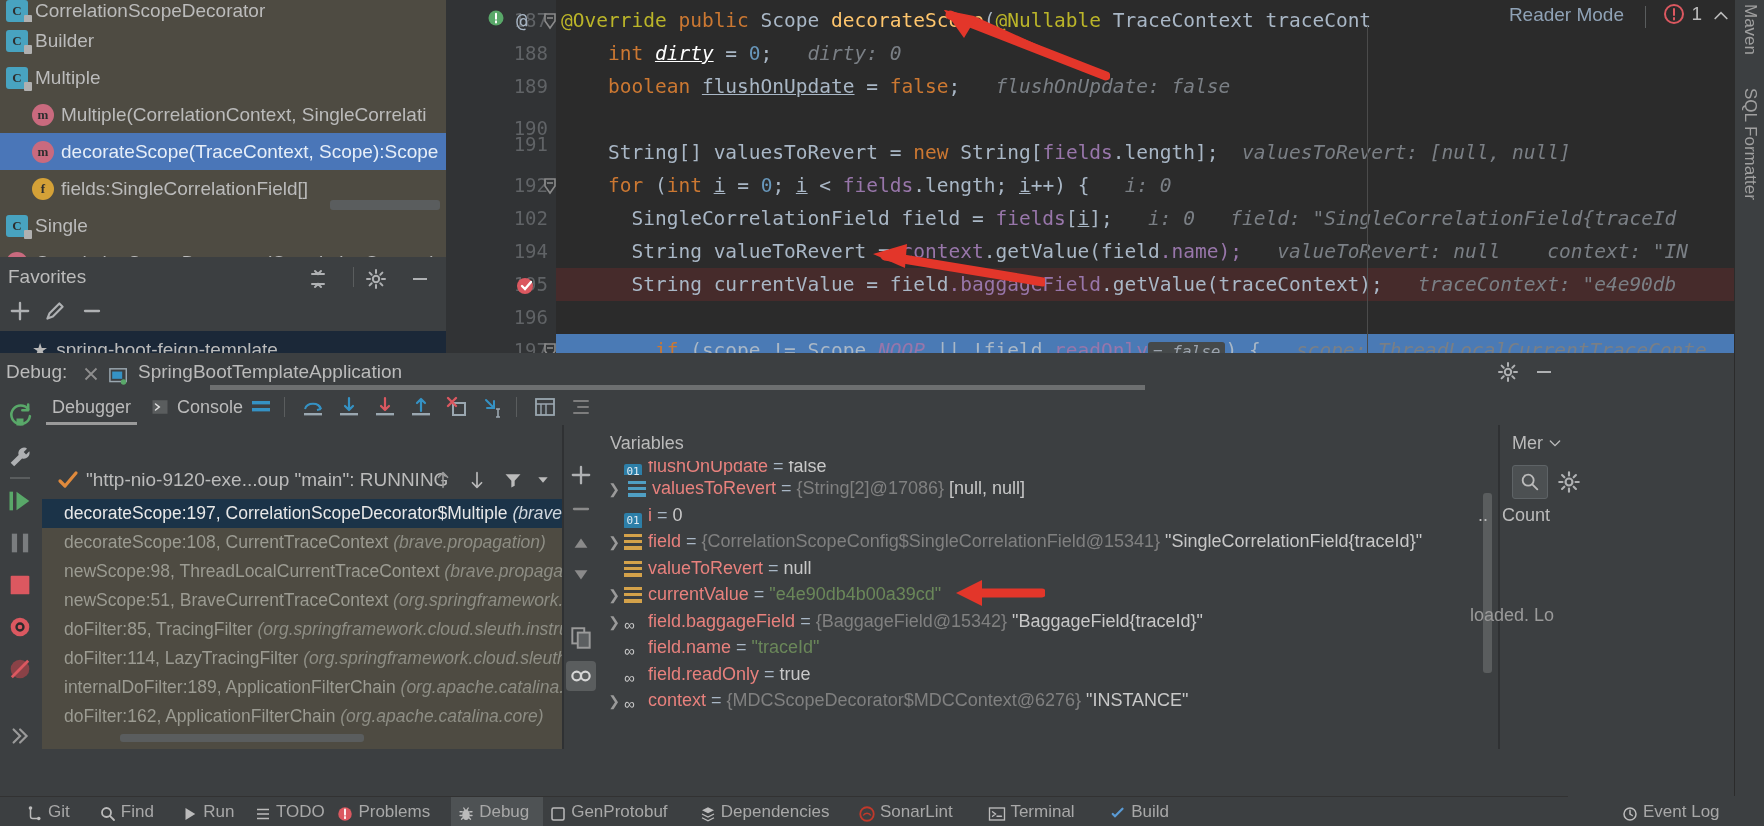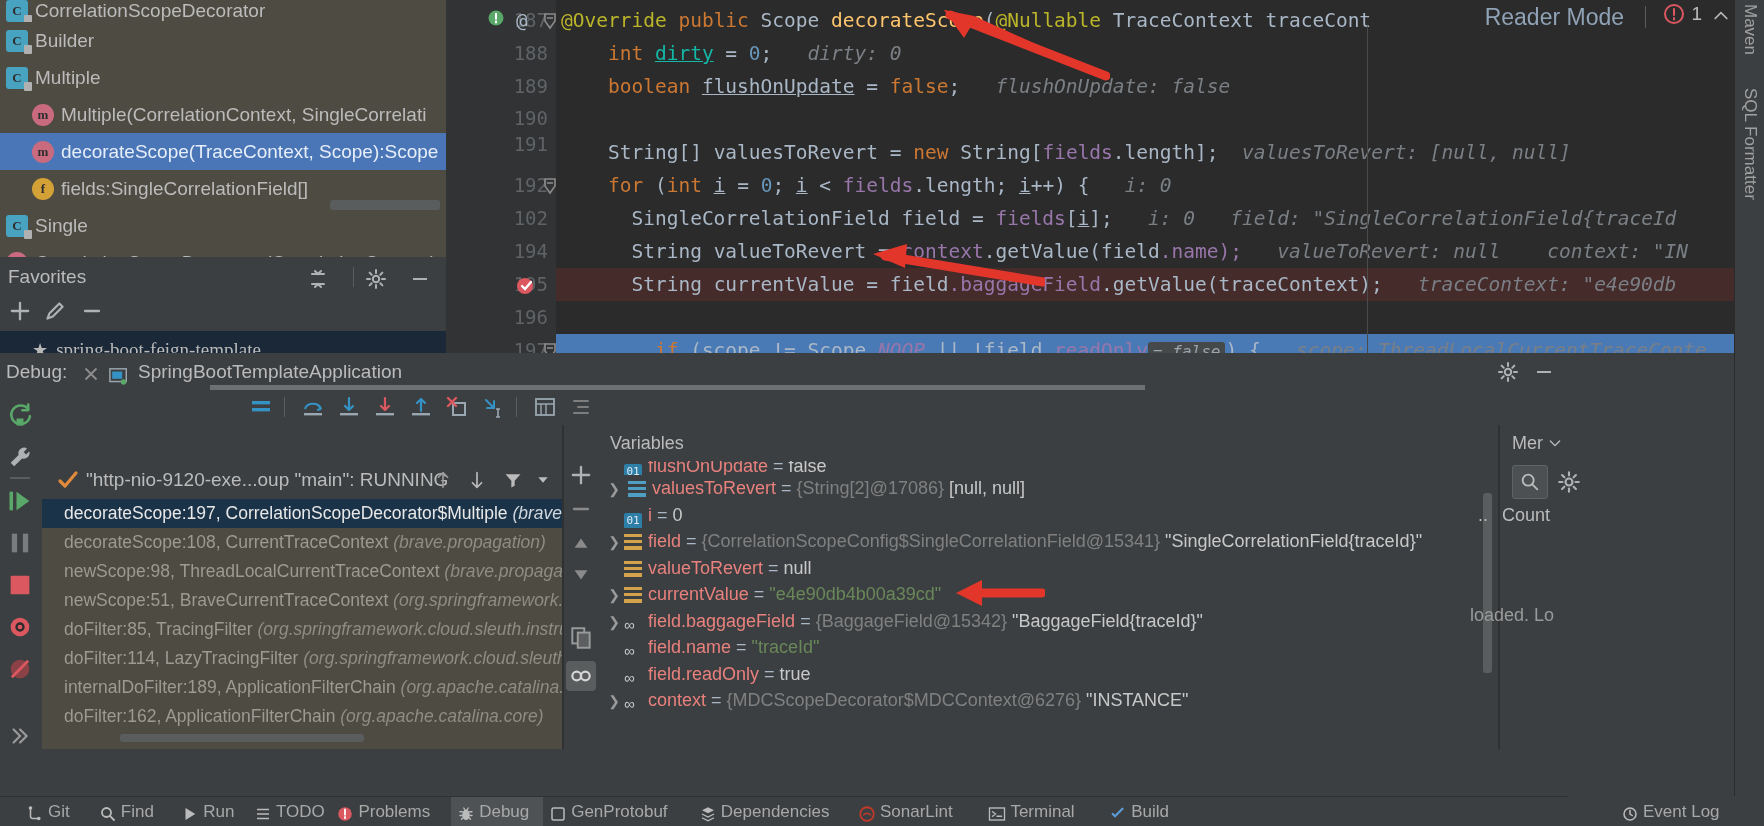--- a/index.html
+++ b/index.html
@@ -153,40 +153,40 @@
             <path d="M5 19l2-5 9-9 3 3-9 9-5 2z" fill="none" stroke="#afb1b3" stroke-width="2" stroke-linejoin="round"></path>
           </svg>
       </span>
       <span class="abs" style="left:78px; top:0;">
         <svg width="28" height="28" viewBox="0 0 24 24">
             <path d="M6 12h12" stroke="#afb1b3" stroke-width="2" stroke-linecap="round"></path>
           </svg>
       </span>
     </div>
     <div id="fav-list">
-        <div class="fav-item sel" style="padding-left: 32px; font-family: Liberation Serif, serif;"><span class="star">★</span><span>spring-boot-feign-template</span></div>
+        <div class="fav-item sel" style="padding-left: 32px;"><span class="star">★</span><span>spring-boot-feign-template</span></div>
         <div class="fav-item"><span style="color: rgb(154, 154, 154); font-size: 16px; margin-right: 8px;">❯</span><span class="star">★</span><span>sleuth</span></div>
       </div>
   </div>
 
   <div class="abs" id="editor">
     <div class="abs" id="gutter">
         <div class="lnum" style="top: 4px;">187</div>
         <div class="abs" style="left: 96px; top: 12px;"><svg width="16" height="18" viewBox="0 0 16 18">
             <path d="M3 2h10v7l-5 7-5-7z" fill="none" stroke="#8a8a8a" stroke-width="1.6"></path>
             <path d="M5 6h6" stroke="#8a8a8a" stroke-width="1.6"></path>
           </svg></div>
         <div class="abs" style="left: 40px; top: 8px;"><svg width="20" height="20" viewBox="0 0 24 24">
             <circle cx="12" cy="12" r="9" fill="#59a869"></circle>
             <path d="M12 7v6M12 16v1.4" stroke="#fff" stroke-width="2.4" stroke-linecap="round"></path>
           </svg></div>
         <div class="abs mono" style="left: 70px; top: 4px; font-size: 19px; color: rgb(169, 183, 198); line-height: 33px;">@</div>
         <div class="lnum" style="top: 37px;">188</div>
         <div class="lnum" style="top: 70px;">189</div>
-        <div class="lnum" style="top: 102px;">190</div>
+        <div class="lnum" style="top: 112px;">190</div>
         <div class="lnum" style="top: 128px;">191</div>
         <div class="lnum" style="top: 169px;">192</div>
         <div class="abs" style="left: 96px; top: 177px;"><svg width="16" height="18" viewBox="0 0 16 18">
             <path d="M3 2h10v7l-5 7-5-7z" fill="none" stroke="#8a8a8a" stroke-width="1.6"></path>
             <path d="M5 6h6" stroke="#8a8a8a" stroke-width="1.6"></path>
           </svg></div>
         <div class="lnum" style="top: 202px;">102</div>
         <div class="lnum" style="top: 235px;">194</div>
         <div class="lnum" style="top: 268px;">195</div>
         <div class="abs" style="left: 68px; top: 273px;"><svg width="24" height="24" viewBox="0 0 24 24">
@@ -200,36 +200,36 @@
             <path d="M5 6h6" stroke="#8a8a8a" stroke-width="1.6"></path>
           </svg></div>
         <div class="lnum" style="top: 367px;">198</div>
         <div class="abs" style="left: 96px; top: 375px;"><svg width="16" height="18" viewBox="0 0 16 18">
             <path d="M3 2h10v7l-5 7-5-7z" fill="none" stroke="#8a8a8a" stroke-width="1.6"></path>
             <path d="M5 6h6" stroke="#8a8a8a" stroke-width="1.6"></path>
           </svg></div>
       </div>
     <div class="abs" id="code-area" style="left:0; top:0; right:0; bottom:0; overflow:hidden;">
         <div class="codeline" style="top: 4px;"><span style="color: rgb(187, 181, 41);">@Override </span><span style="color: rgb(204, 120, 50);">public </span><span style="color: rgb(169, 183, 198);">Scope </span><span style="color: rgb(255, 198, 109);">decorateScope</span><span style="color: rgb(169, 183, 198);">(</span><span style="color: rgb(187, 181, 41);">@Nullable </span><span style="color: rgb(169, 183, 198);">TraceContext </span><span style="color: rgb(169, 183, 198);">traceCont</span></div>
-        <div class="codeline" style="top: 37px;"><span style="color: rgb(204, 120, 50);">    int </span><span style="color: #14b8a6; text-decoration: underline;">dirty</span><span style="color: rgb(169, 183, 198);"> = </span><span style="color: rgb(104, 151, 187);">0</span><span style="color: rgb(169, 183, 198);">;</span><span class="hint">   dirty: 0</span></div>
+        <div class="codeline" style="top: 37px;"><span style="color: rgb(204, 120, 50);">    int </span><span style="color: #ffffff; text-decoration: underline; font-style: italic;">dirty</span><span style="color: rgb(169, 183, 198);"> = </span><span style="color: rgb(104, 151, 187);">0</span><span style="color: rgb(169, 183, 198);">;</span><span class="hint">   dirty: 0</span></div>
         <div class="codeline" style="top: 70px;"><span style="color: rgb(204, 120, 50);">    boolean </span><span style="color: rgb(169, 183, 198); text-decoration: underline;">flushOnUpdate</span><span style="color: rgb(169, 183, 198);"> = </span><span style="color: rgb(204, 120, 50);">false</span><span style="color: rgb(169, 183, 198);">;</span><span class="hint">   flushOnUpdate: false</span></div>
         <div class="codeline" style="top: 103px;"></div>
         <div class="codeline" style="top: 136px;"><span style="color: rgb(169, 183, 198);">    String[] </span><span style="color: rgb(169, 183, 198);">valuesToRevert</span><span style="color: rgb(169, 183, 198);"> = </span><span style="color: rgb(204, 120, 50);">new </span><span style="color: rgb(169, 183, 198);">String</span><span style="color: rgb(169, 183, 198);">[</span><span style="color: rgb(152, 118, 170);">fields</span><span style="color: rgb(169, 183, 198);">.length];</span><span class="hint">  valuesToRevert: [null, null]</span></div>
         <div class="codeline" style="top: 169px;"><span style="color: rgb(204, 120, 50);">    for </span><span style="color: rgb(169, 183, 198);">(</span><span style="color: rgb(204, 120, 50);">int </span><span style="color: rgb(169, 183, 198); text-decoration: underline;">i</span><span style="color: rgb(169, 183, 198);"> = </span><span style="color: rgb(104, 151, 187);">0</span><span style="color: rgb(169, 183, 198);">; </span><span style="color: rgb(169, 183, 198); text-decoration: underline;">i</span><span style="color: rgb(169, 183, 198);"> &lt; </span><span style="color: rgb(152, 118, 170);">fields</span><span style="color: rgb(169, 183, 198);">.length; </span><span style="color: rgb(169, 183, 198); text-decoration: underline;">i</span><span style="color: rgb(169, 183, 198);">++) {</span><span class="hint">   i: 0</span></div>
         <div class="codeline" style="top: 202px;"><span style="color: rgb(169, 183, 198);">      SingleCorrelationField </span><span style="color: rgb(169, 183, 198);">field</span><span style="color: rgb(169, 183, 198);"> = </span><span style="color: rgb(152, 118, 170);">fields</span><span style="color: rgb(169, 183, 198);">[</span><span style="color: rgb(169, 183, 198); text-decoration: underline;">i</span><span style="color: rgb(169, 183, 198);">];</span><span class="hint">   i: 0   field: "SingleCorrelationField{traceId</span></div>
         <div class="codeline" style="top: 235px;"><span style="color: rgb(169, 183, 198);">      String </span><span style="color: rgb(169, 183, 198);">valueToRevert</span><span style="color: rgb(169, 183, 198);"> = </span><span style="color: rgb(152, 118, 170);">context</span><span style="color: rgb(169, 183, 198);">.getValue(</span><span style="color: rgb(169, 183, 198);">field</span><span style="color: rgb(152, 118, 170);">.name);</span><span class="hint">   valueToRevert: null    context: "IN</span></div>
         <div class="hl-bp" style="top: 268px;"></div>
         <div class="codeline" style="top: 268px;"><span style="color: rgb(169, 183, 198);">      String </span><span style="color: rgb(169, 183, 198);">currentValue</span><span style="color: rgb(169, 183, 198);"> = </span><span style="color: rgb(169, 183, 198);">field</span><span style="color: rgb(152, 118, 170);">.baggageField</span><span style="color: rgb(169, 183, 198);">.getValue(traceContext);</span><span class="hint">   traceContext: "e4e90db</span></div>
         <div class="codeline" style="top: 301px;"></div>
         <div class="hl-exec" style="top: 334px;"></div>
         <div class="codeline" style="top: 334px;"><span style="color: rgb(204, 120, 50);">        if </span><span style="color: rgb(169, 183, 198);">(scope != </span><span style="color: rgb(169, 183, 198);">Scope.</span><span style="color: rgb(152, 118, 170); font-style: italic;">NOOP</span><span style="color: rgb(169, 183, 198);"> || !</span><span style="color: rgb(169, 183, 198);">field</span><span style="color: rgb(152, 118, 170);">.readOnly</span><span class="inlay">= false</span><span style="color: rgb(169, 183, 198);">) {</span><span class="hint">   scope: ThreadLocalCurrentTraceConte</span></div>
         <div class="codeline" style="top: 367px;"><span style="color: rgb(204, 120, 50);">        if </span><span style="color: rgb(169, 183, 198);">(!</span><span style="color: rgb(106, 135, 89); font-style: italic;">equal</span><span style="color: rgb(169, 183, 198);">(valueToRevert, currentValue)) {</span></div>
       </div>
 
-    <div class="abs" style="right:140px; top:4px; font-size:23px; color:#8fa2b6;">Reader Mode</div>
+    <div class="abs" style="right:140px; top:4px; font-size:19px; color:#8fa2b6;">Reader Mode</div>
     <div class="abs" style="right:118px; top:6px; width:1px; height:22px; background:#5a5d5e;"></div>
     <div class="abs" style="right:78px; top:2px;">
       <svg width="24" height="24" viewBox="0 0 24 24">
           <circle cx="12" cy="12" r="9" fill="none" stroke="#db5860" stroke-width="2"></circle>
         <path d="M12 7v6M12 16v1.4" stroke="#db5860" stroke-width="2" stroke-linecap="round"></path>
         </svg>
     </div>
     <div class="abs" style="right:62px; top:3px; font-size:19px; color:#bbbbbb;">1</div>
     <div class="abs" style="right:32px; top:6px;">
       <svg width="22" height="20" viewBox="0 0 24 24">
@@ -323,20 +323,27 @@
           <path d="M5 19L19 5" stroke="#db5860" stroke-width="2.4"></path>
           </svg>
       </span>
       <span class="rail-ic" style="top:332px;">
         <svg width="26" height="26" viewBox="0 0 24 24">
             <path d="M7 6l6 6-6 6M13 6l6 6-6 6" stroke="#9a9a9a" stroke-width="2" fill="none" stroke-linecap="round"></path>
           </svg>
       </span>
     </div>
 
+    <div class="tabrow" style="left:42px; top:36px; width:600px;" id="dbg-tabs">
+        <div class="tb active"><span>Debugger</span></div>
+        <div class="tb"><span style="display: inline-block; margin-right: 8px; vertical-align: -3px;"><svg width="18" height="18" viewBox="0 0 24 24">
+              <rect x="2" y="3" width="20" height="18" fill="#5a5d5e"></rect>
+              <path d="M6 8l5 4-5 4" stroke="#e0e0e0" stroke-width="2" fill="none" stroke-linecap="round"></path>
+            </svg></span><span>Console</span></div>
+      </div>
 
     <div class="abs" style="left:248px; top:36px; height:36px;">
       <span class="abs" style="left:0px; top:6px;">
         <svg width="26" height="24" viewBox="0 0 24 24">
             <rect x="3" y="6" width="18" height="3.4" fill="#3592c4"></rect>
           <rect x="3" y="13" width="18" height="3.4" fill="#3592c4"></rect>
           </svg>
       </span>
       <span class="abs" style="left:36px; top:8px; width:1px; height:20px; background:#5a5d5e;"></span>
       <span class="abs" style="left:52px; top:6px;">

